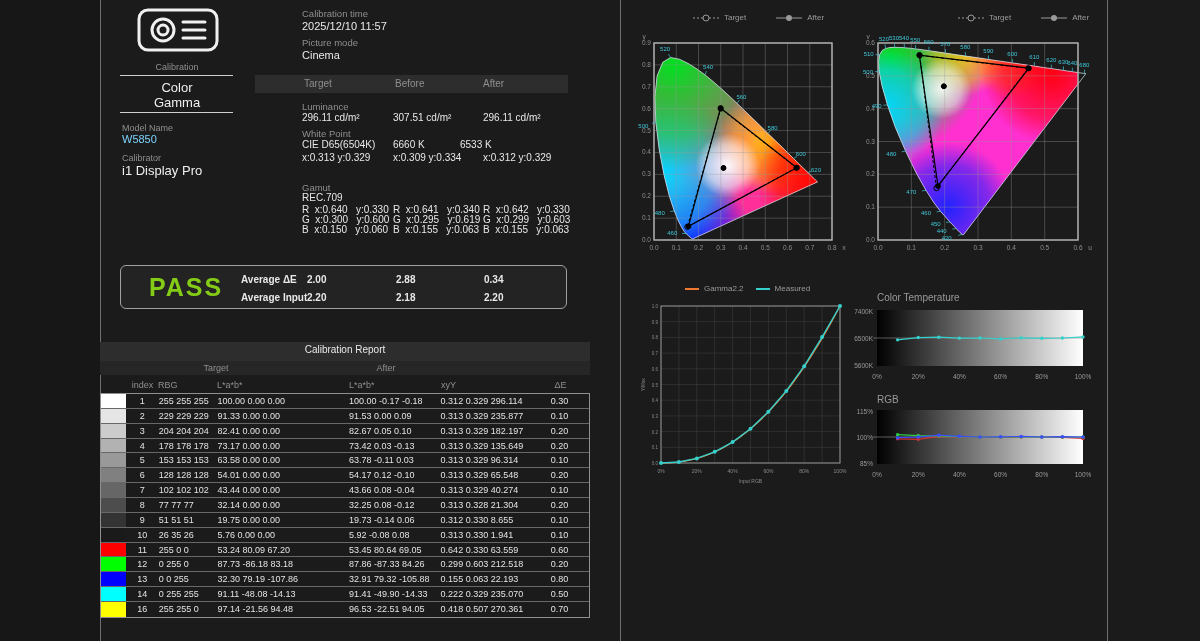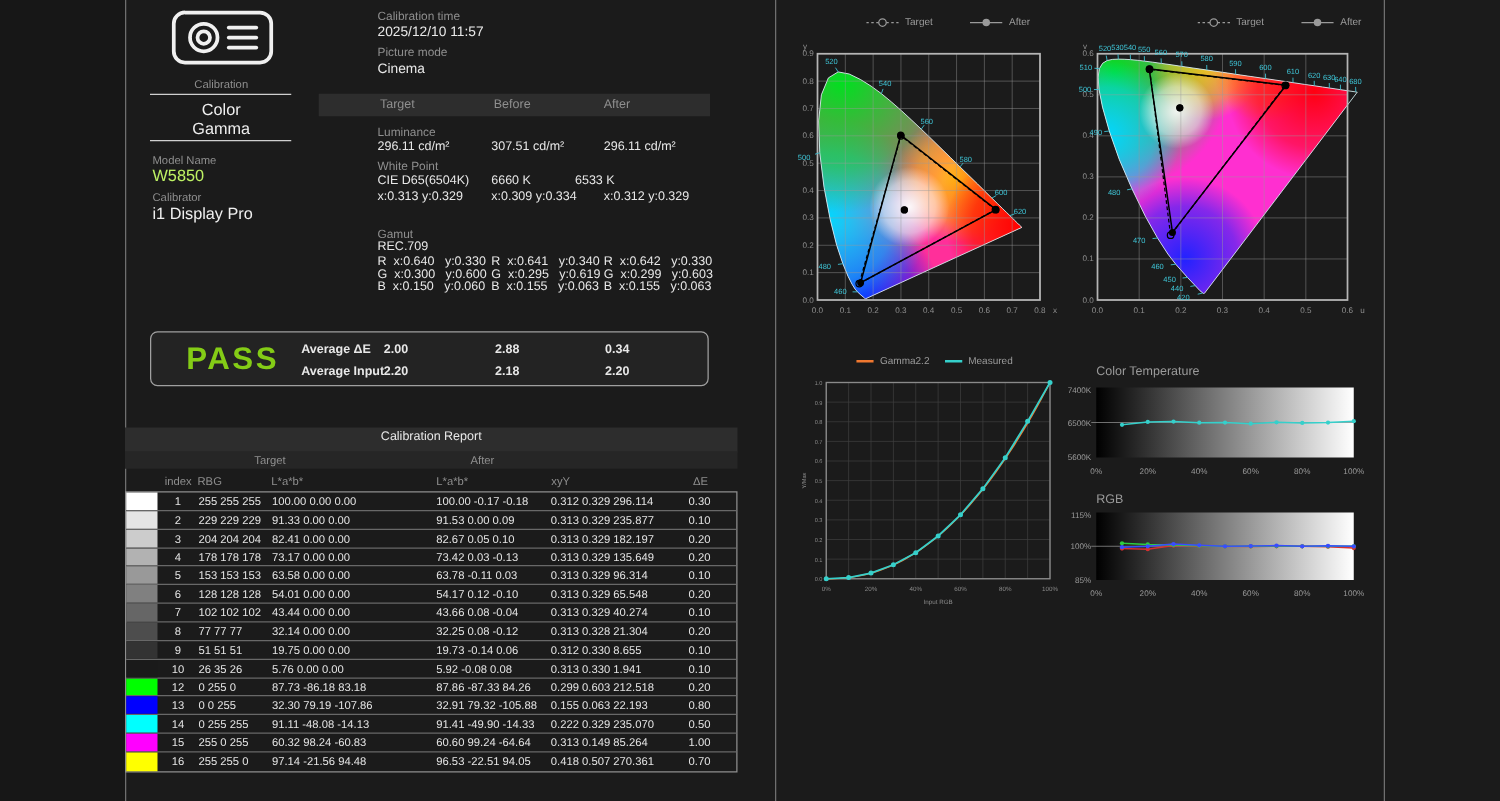--- a/index.html
+++ b/index.html
@@ -57,21 +57,21 @@
   </svg>
 
   <div class="abs lbl" style="left:120px;top:62px;width:114px;text-align:center;">Calibration</div>
   <div class="hline" style="left:120px;top:75px;width:113px;"></div>
   <div class="abs" style="left:120px;top:80px;width:114px;text-align:center;font-size:13px;line-height:15px;color:#efefef;">
     <div>Color</div>
     <div>Gamma</div>
   </div>
   <div class="hline" style="left:120px;top:112px;width:113px;"></div>
   <div class="abs lbl" style="left:122px;top:123px;">Model Name</div>
-  <div class="abs" style="left:122px;top:133px;font-size:13px;color:#bef264;">W5850</div>
+  <div class="abs" style="left:122px;top:133px;font-size:11px;color:#7dd3fc;">W5850</div>
   <div class="abs lbl" style="left:122px;top:153px;">Calibrator</div>
   <div class="abs" style="left:122px;top:163px;font-size:13px;color:#efefef;">i1 Display Pro</div>
 
   <div class="abs lbl" style="left:302px;top:8px;font-size:9.5px;">Calibration time</div>
   <div class="abs val" style="left:302px;top:20px;">2025/12/10 11:57</div>
   <div class="abs lbl" style="left:302px;top:37px;font-size:9.5px;">Picture mode</div>
   <div class="abs val" style="left:302px;top:49px;">Cinema</div>
 
   <div class="strip" style="left:255px;top:75px;width:313px;height:18px;">
     <span class="abs lbl10" style="left:49px;top:3px;">Target</span>
@@ -212,20 +212,29 @@
       <div class="trow">
         <div class="c-sw" style="background: rgb(26, 26, 26);"></div>
         <div class="c-idx">10</div>
         <div class="c-rbg">26 35 26</div>
         <div class="c-labt">5.76 0.00 0.00</div>
         <div class="c-laba">5.92 -0.08 0.08</div>
         <div class="c-xyy">0.313 0.330 1.941</div>
         <div class="c-de">0.10</div>
       </div>
       <div class="trow">
+        <div class="c-sw" style="background: rgb(255, 0, 0);"></div>
+        <div class="c-idx">11</div>
+        <div class="c-rbg">255 0 0</div>
+        <div class="c-labt">53.24 80.09 67.20</div>
+        <div class="c-laba">53.45 80.64 69.05</div>
+        <div class="c-xyy">0.642 0.330 63.559</div>
+        <div class="c-de">0.60</div>
+      </div>
+      <div class="trow">
         <div class="c-sw" style="background: rgb(0, 255, 0);"></div>
         <div class="c-idx">12</div>
         <div class="c-rbg">0 255 0</div>
         <div class="c-labt">87.73 -86.18 83.18</div>
         <div class="c-laba">87.86 -87.33 84.26</div>
         <div class="c-xyy">0.299 0.603 212.518</div>
         <div class="c-de">0.20</div>
       </div>
       <div class="trow">
         <div class="c-sw" style="background: rgb(0, 0, 255);"></div>
@@ -237,29 +246,20 @@
         <div class="c-de">0.80</div>
       </div>
       <div class="trow">
         <div class="c-sw" style="background: rgb(0, 255, 255);"></div>
         <div class="c-idx">14</div>
         <div class="c-rbg">0 255 255</div>
         <div class="c-labt">91.11 -48.08 -14.13</div>
         <div class="c-laba">91.41 -49.90 -14.33</div>
         <div class="c-xyy">0.222 0.329 235.070</div>
         <div class="c-de">0.50</div>
-      </div>
-      <div class="trow">
-        <div class="c-sw" style="background: rgb(255, 0, 255);"></div>
-        <div class="c-idx">15</div>
-        <div class="c-rbg">255 0 255</div>
-        <div class="c-labt">60.32 98.24 -60.83</div>
-        <div class="c-laba">60.60 99.24 -64.64</div>
-        <div class="c-xyy">0.313 0.149 85.264</div>
-        <div class="c-de">1.00</div>
       </div>
       <div class="trow">
         <div class="c-sw" style="background: rgb(255, 255, 0);"></div>
         <div class="c-idx">16</div>
         <div class="c-rbg">255 255 0</div>
         <div class="c-labt">97.14 -21.56 94.48</div>
         <div class="c-laba">96.53 -22.51 94.05</div>
         <div class="c-xyy">0.418 0.507 270.361</div>
         <div class="c-de">0.70</div>
       </div>

